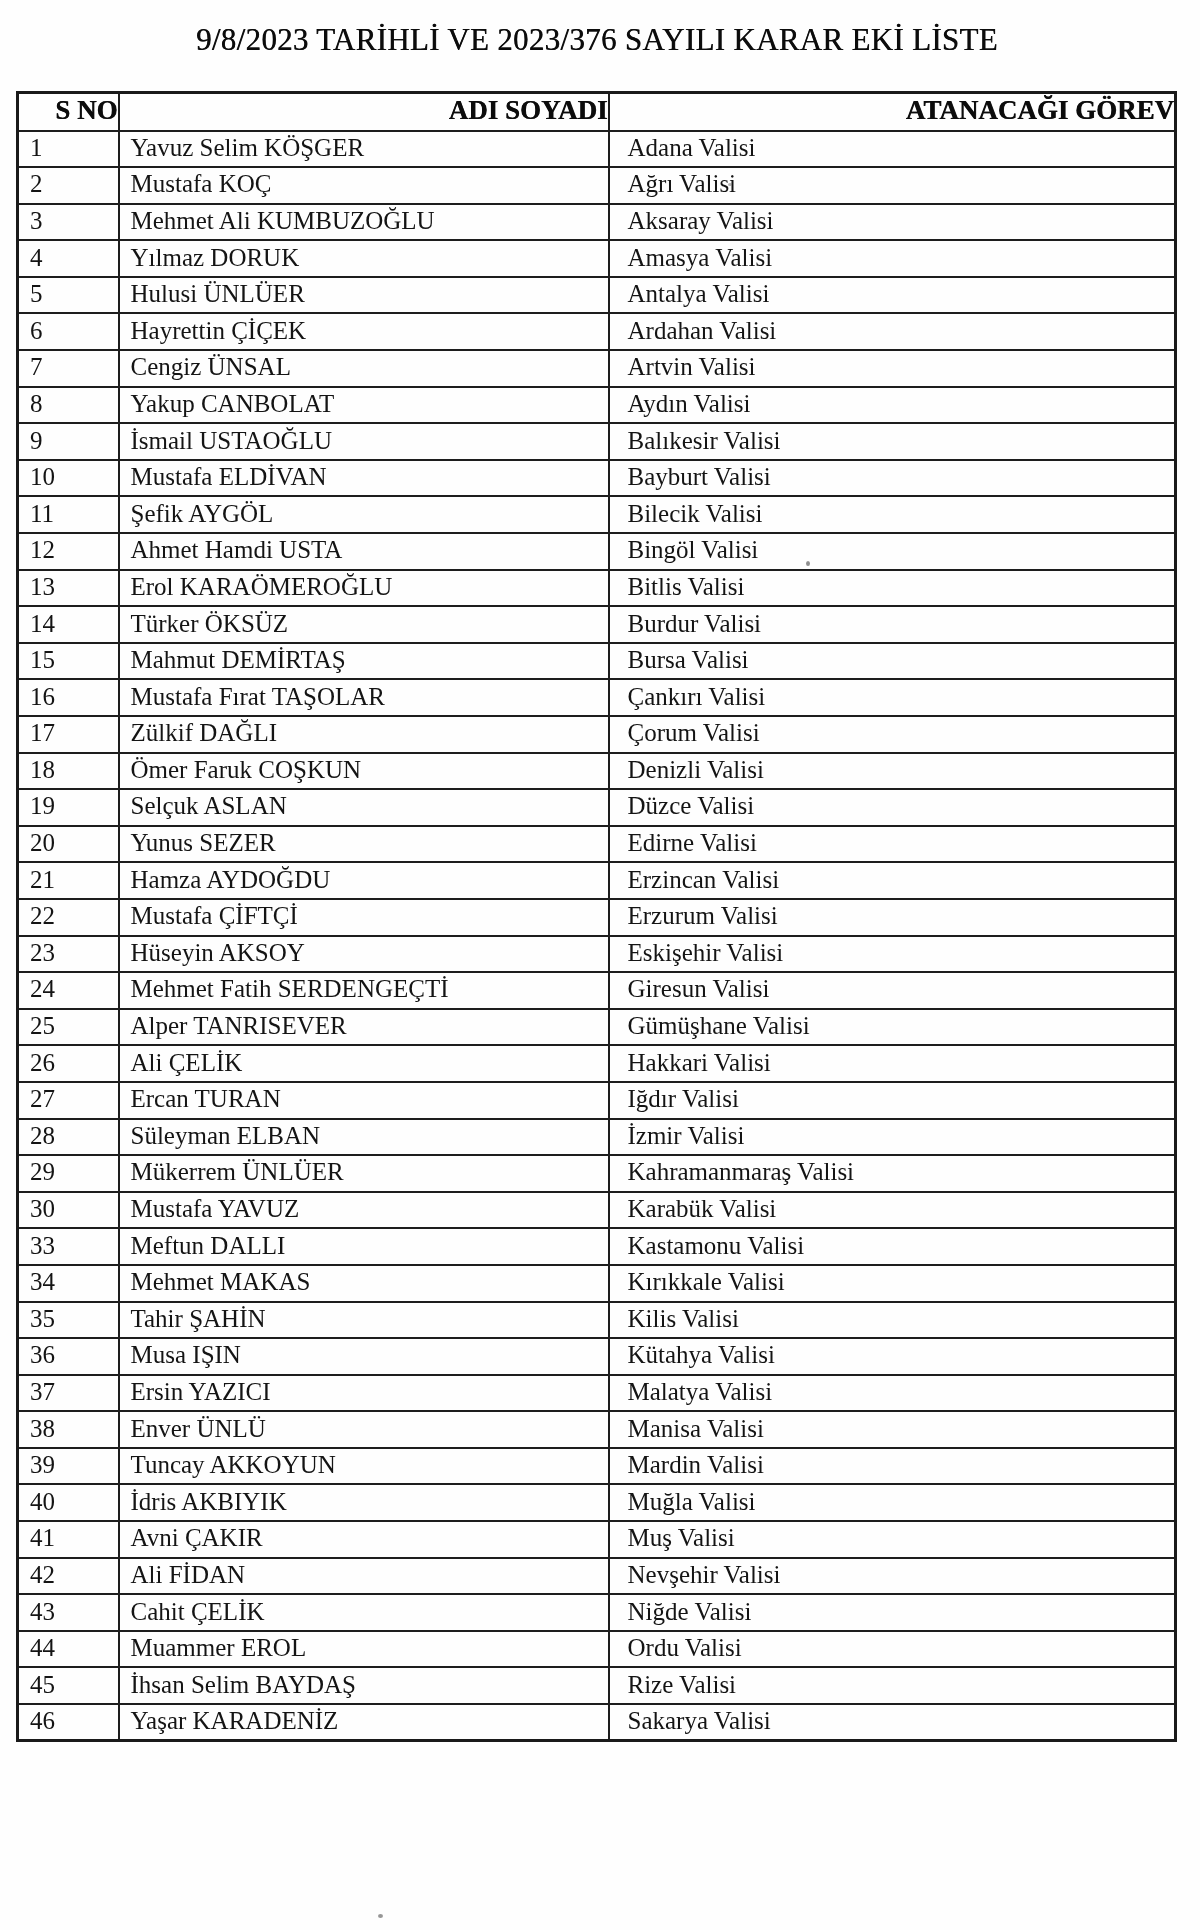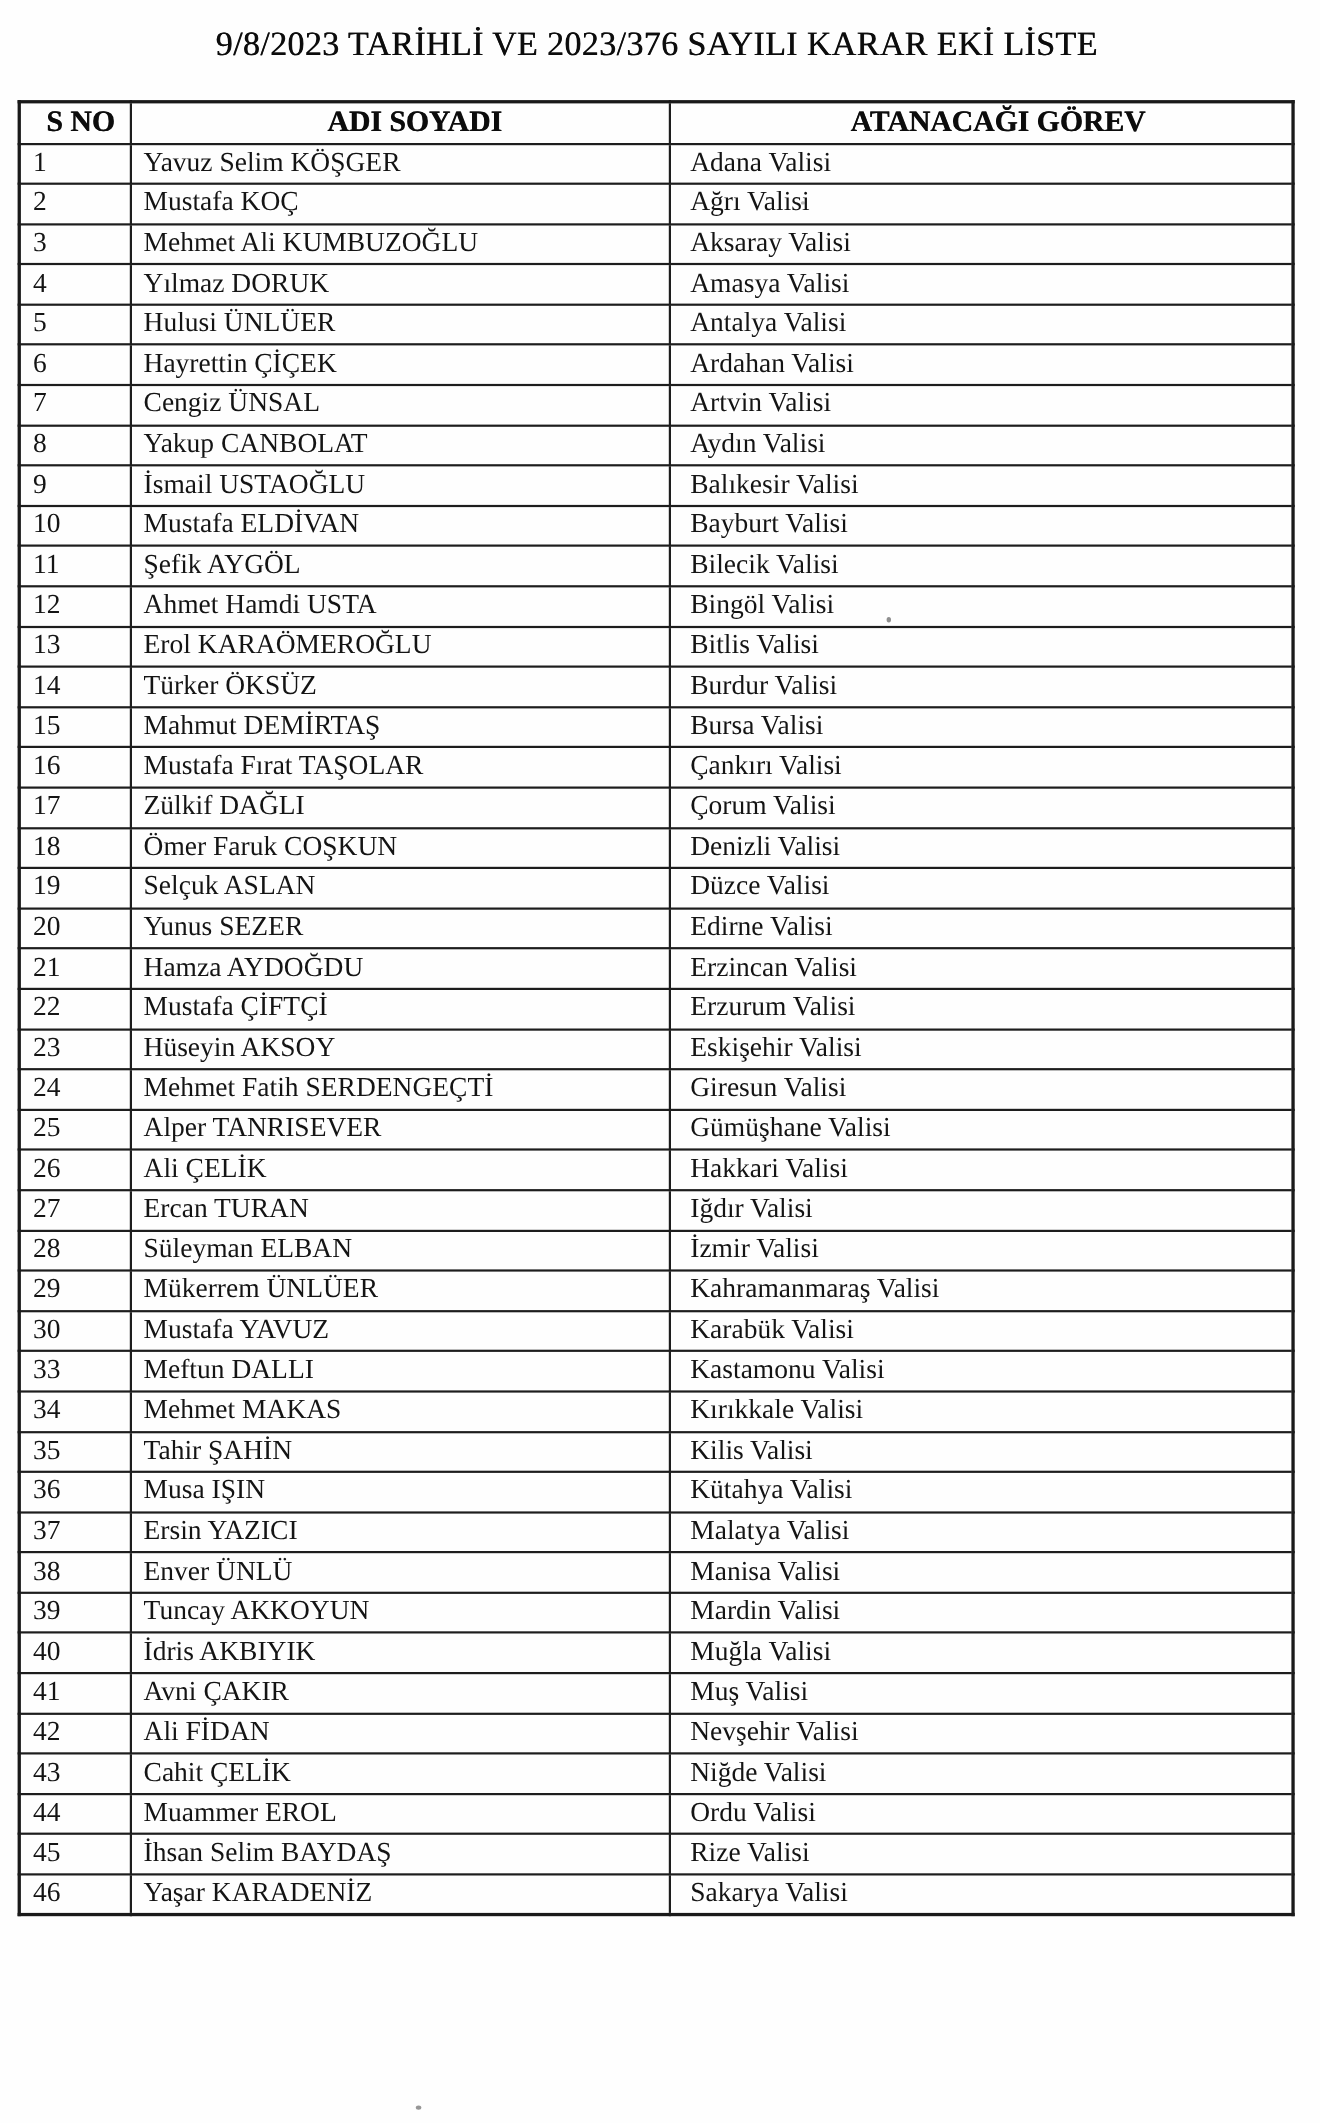--- a/index.html
+++ b/index.html
@@ -39,21 +39,21 @@
     border: 2px solid #1d1d1d;
     overflow: hidden;
     white-space: nowrap;
     vertical-align: middle;
   }
   table.appointments { border: 3px solid #1a1a1a; }
   th {
     height: 38px;
     font-size: 27px;
     font-weight: bold;
-    text-align: center;
+    text-align: right;
     padding: 0 0 2px 10px;
     color: #0c0c0c;
     text-shadow: 0.4px 0 0 #222;
   }
   th.h-name { padding-left: 27px; }
   th.h-role { padding-left: 31px; margin-top: 28px; }
   td {
     height: 36.6px;
     font-size: 25px;
     padding: 0 0 2px 11px;

